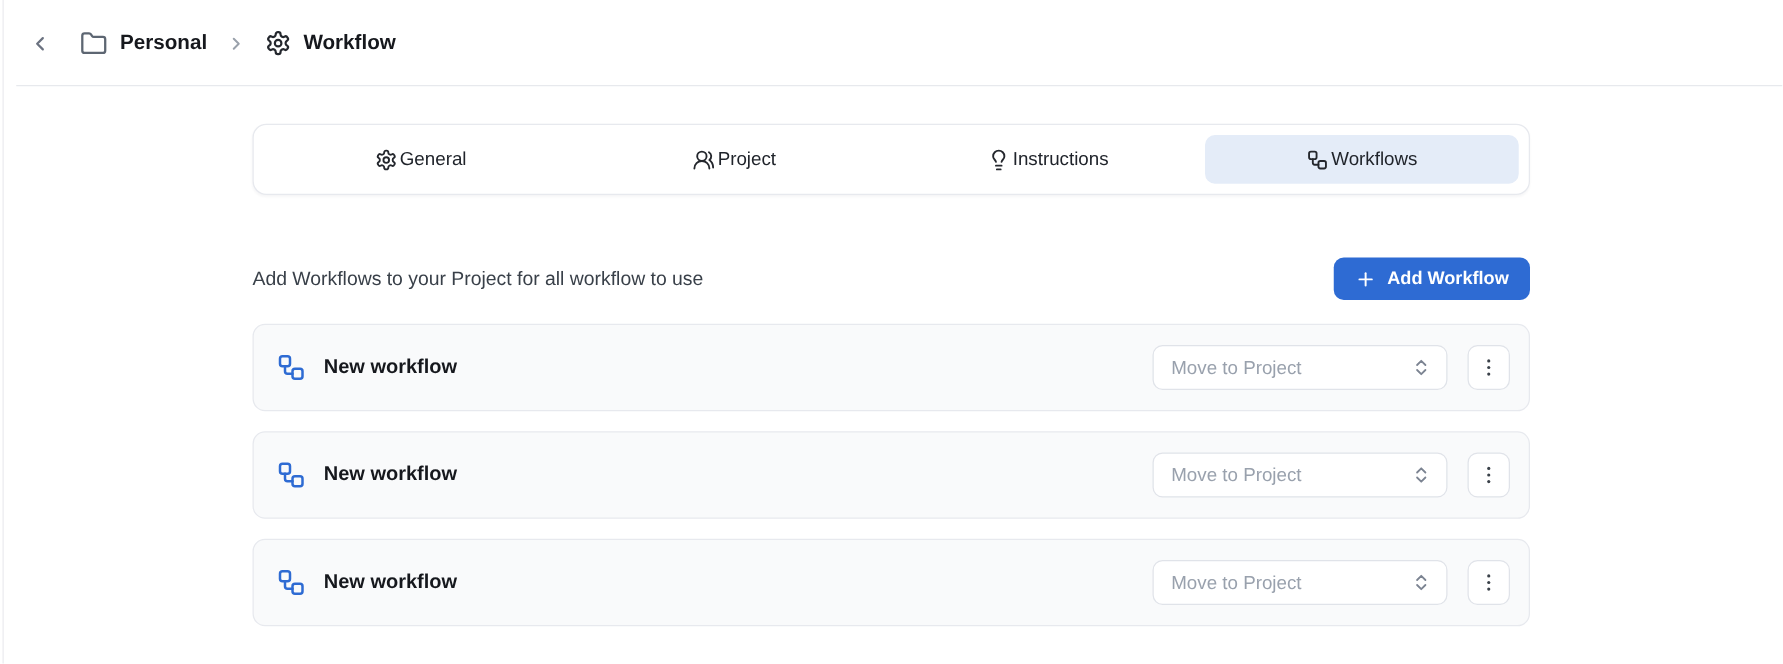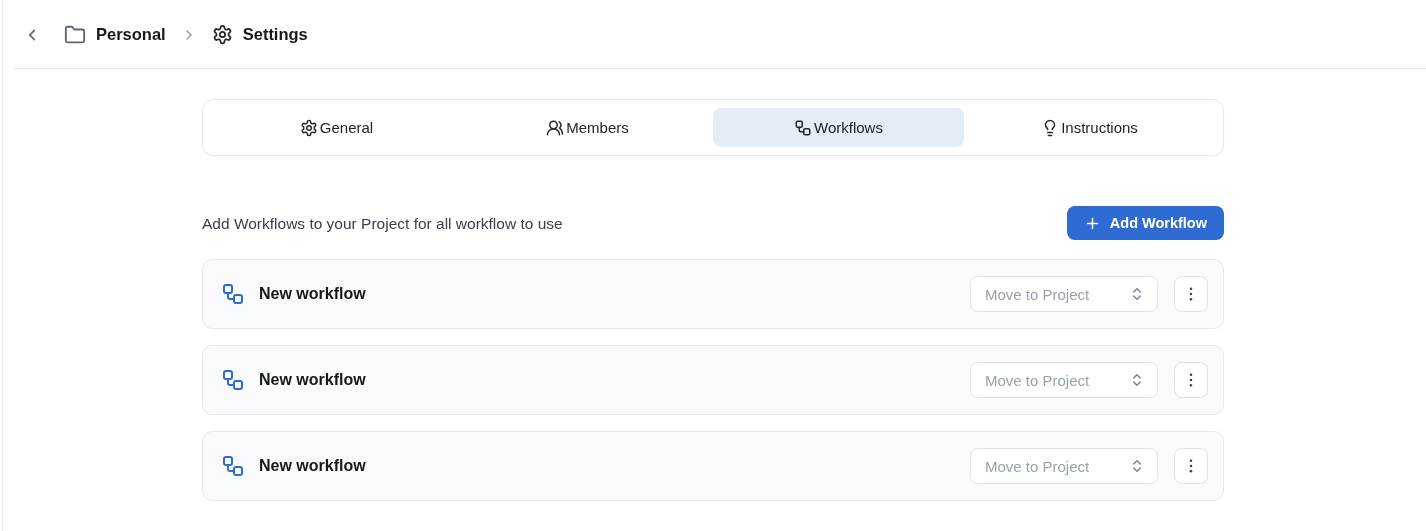--- a/index.html
+++ b/index.html
@@ -120,21 +120,21 @@
     display: flex;
     align-items: center;
     padding: 0 15px 0 18px;
     margin-bottom: 16px;
     justify-content: center;
   }
   .wf-row:last-child { margin-bottom: 0; }
   .wf-icon { display: flex; align-items: center; color: #2e6bd3; margin-right: 14px; }
   .wf-name { font-size: 16px; font-weight: 600; color: #16181d; flex: 1; }
   .move-select {
-    width: 188px; height: 36px;
+    width: 236px; height: 36px;
     background: #ffffff;
     border: 1px solid #e0e3e9;
     border-radius: 8px;
     display: flex; align-items: center; justify-content: space-between;
     padding: 0 12px 0 14px;
     font-family: inherit;
     font-size: 15px;
     color: #99a1ad;
     cursor: pointer;
     margin-right: 16px;
@@ -177,21 +177,21 @@
       </svg>
   </span>
 
   <div class="crumb">
     <span class="c-icon gear-ic-dark">
       <svg width="21" height="21" viewBox="0 0 24 24" fill="none" stroke="currentColor" stroke-width="2" stroke-linecap="round" stroke-linejoin="round">
           <path d="M12.22 2h-.44a2 2 0 0 0-2 2v.18a2 2 0 0 1-1 1.73l-.43.25a2 2 0 0 1-2 0l-.15-.08a2 2 0 0 0-2.73.73l-.22.38a2 2 0 0 0 .73 2.73l.15.1a2 2 0 0 1 1 1.72v.51a2 2 0 0 1-1 1.74l-.15.09a2 2 0 0 0-.73 2.73l.22.38a2 2 0 0 0 2.73.73l.15-.08a2 2 0 0 1 2 0l.43.25a2 2 0 0 1 1 1.73V20a2 2 0 0 0 2 2h.44a2 2 0 0 0 2-2v-.18a2 2 0 0 1 1-1.73l.43-.25a2 2 0 0 1 2 0l.15.08a2 2 0 0 0 2.73-.73l.22-.39a2 2 0 0 0-.73-2.73l-.15-.08a2 2 0 0 1-1-1.74v-.5a2 2 0 0 1 1-1.74l.15-.09a2 2 0 0 0 .73-2.73l-.22-.38a2 2 0 0 0-2.73-.73l-.15.08a2 2 0 0 1-2 0l-.43-.25a2 2 0 0 1-1-1.73V4a2 2 0 0 0-2-2z"></path>
           <circle cx="12" cy="12" r="3"></circle>
         </svg>
     </span>
-    <span>Settings</span>
+    <span>Workflow</span>
   </div>
 </div>
 
 <div class="container">
 
   <div class="tabbar">
     <button class="tab">
       <span class="t-icon">
         <svg width="18" height="18" viewBox="0 0 24 24" fill="none" stroke="currentColor" stroke-width="2" stroke-linecap="round" stroke-linejoin="round">
             <path d="M12.22 2h-.44a2 2 0 0 0-2 2v.18a2 2 0 0 1-1 1.73l-.43.25a2 2 0 0 1-2 0l-.15-.08a2 2 0 0 0-2.73.73l-.22.38a2 2 0 0 0 .73 2.73l.15.1a2 2 0 0 1 1 1.72v.51a2 2 0 0 1-1 1.74l-.15.09a2 2 0 0 0-.73 2.73l.22.38a2 2 0 0 0 2.73.73l.15-.08a2 2 0 0 1 2 0l.43.25a2 2 0 0 1 1 1.73V20a2 2 0 0 0 2 2h.44a2 2 0 0 0 2-2v-.18a2 2 0 0 1 1-1.73l.43-.25a2 2 0 0 1 2 0l.15.08a2 2 0 0 0 2.73-.73l.22-.39a2 2 0 0 0-.73-2.73l-.15-.08a2 2 0 0 1-1-1.74v-.5a2 2 0 0 1 1-1.74l.15-.09a2 2 0 0 0 .73-2.73l-.22-.38a2 2 0 0 0-2.73-.73l-.15.08a2 2 0 0 1-2 0l-.43-.25a2 2 0 0 1-1-1.73V4a2 2 0 0 0-2-2z"></path>
@@ -202,43 +202,43 @@
     </button>
 
     <button class="tab">
       <span class="t-icon">
         <svg width="18" height="18" viewBox="0 0 24 24" fill="none" stroke="currentColor" stroke-width="2" stroke-linecap="round" stroke-linejoin="round">
             <path d="M18 21a8 8 0 0 0-16 0"></path>
             <circle cx="10" cy="8" r="5"></circle>
             <path d="M22 20c0-3.37-2-6.5-4-8a5 5 0 0 0-.45-8.3"></path>
           </svg>
       </span>
-      <span>Members</span>
+      <span>Project</span>
+    </button>
+
+    <button class="tab">
+      <span class="t-icon">
+        <svg width="18" height="18" viewBox="0 0 24 24" fill="none" stroke="currentColor" stroke-width="2" stroke-linecap="round" stroke-linejoin="round">
+            <path d="M15 14c.2-1 .7-1.7 1.5-2.5 1-.9 1.5-2.2 1.5-3.5A6 6 0 0 0 6 8c0 1 .2 2.2 1.5 3.5.7.7 1.3 1.5 1.5 2.5"></path>
+            <path d="M9 18h6"></path>
+            <path d="M10 22h4"></path>
+          </svg>
+      </span>
+      <span>Instructions</span>
     </button>
 
     <button class="tab active">
       <span class="t-icon">
         <svg width="18" height="18" viewBox="0 0 24 24" fill="none" stroke="currentColor" stroke-width="2" stroke-linecap="round" stroke-linejoin="round">
             <rect width="8" height="8" x="3" y="3" rx="2"></rect>
             <path d="M7 11v4a2 2 0 0 0 2 2h4"></path>
             <rect width="8" height="8" x="13" y="13" rx="2"></rect>
           </svg>
       </span>
       <span>Workflows</span>
-    </button>
-
-    <button class="tab">
-      <span class="t-icon">
-        <svg width="18" height="18" viewBox="0 0 24 24" fill="none" stroke="currentColor" stroke-width="2" stroke-linecap="round" stroke-linejoin="round">
-            <path d="M15 14c.2-1 .7-1.7 1.5-2.5 1-.9 1.5-2.2 1.5-3.5A6 6 0 0 0 6 8c0 1 .2 2.2 1.5 3.5.7.7 1.3 1.5 1.5 2.5"></path>
-            <path d="M9 18h6"></path>
-            <path d="M10 22h4"></path>
-          </svg>
-      </span>
-      <span>Instructions</span>
     </button>
   </div>
 
   <div class="section-header">
     <div>
       <div class="section-subtitle">Add Workflows to your Project for all workflow to use</div>
     </div>
     <button class="add-btn">
       <span class="b-icon">
         <svg width="17" height="17" viewBox="0 0 24 24" fill="none" stroke="currentColor" stroke-width="2.2" stroke-linecap="round" stroke-linejoin="round">

